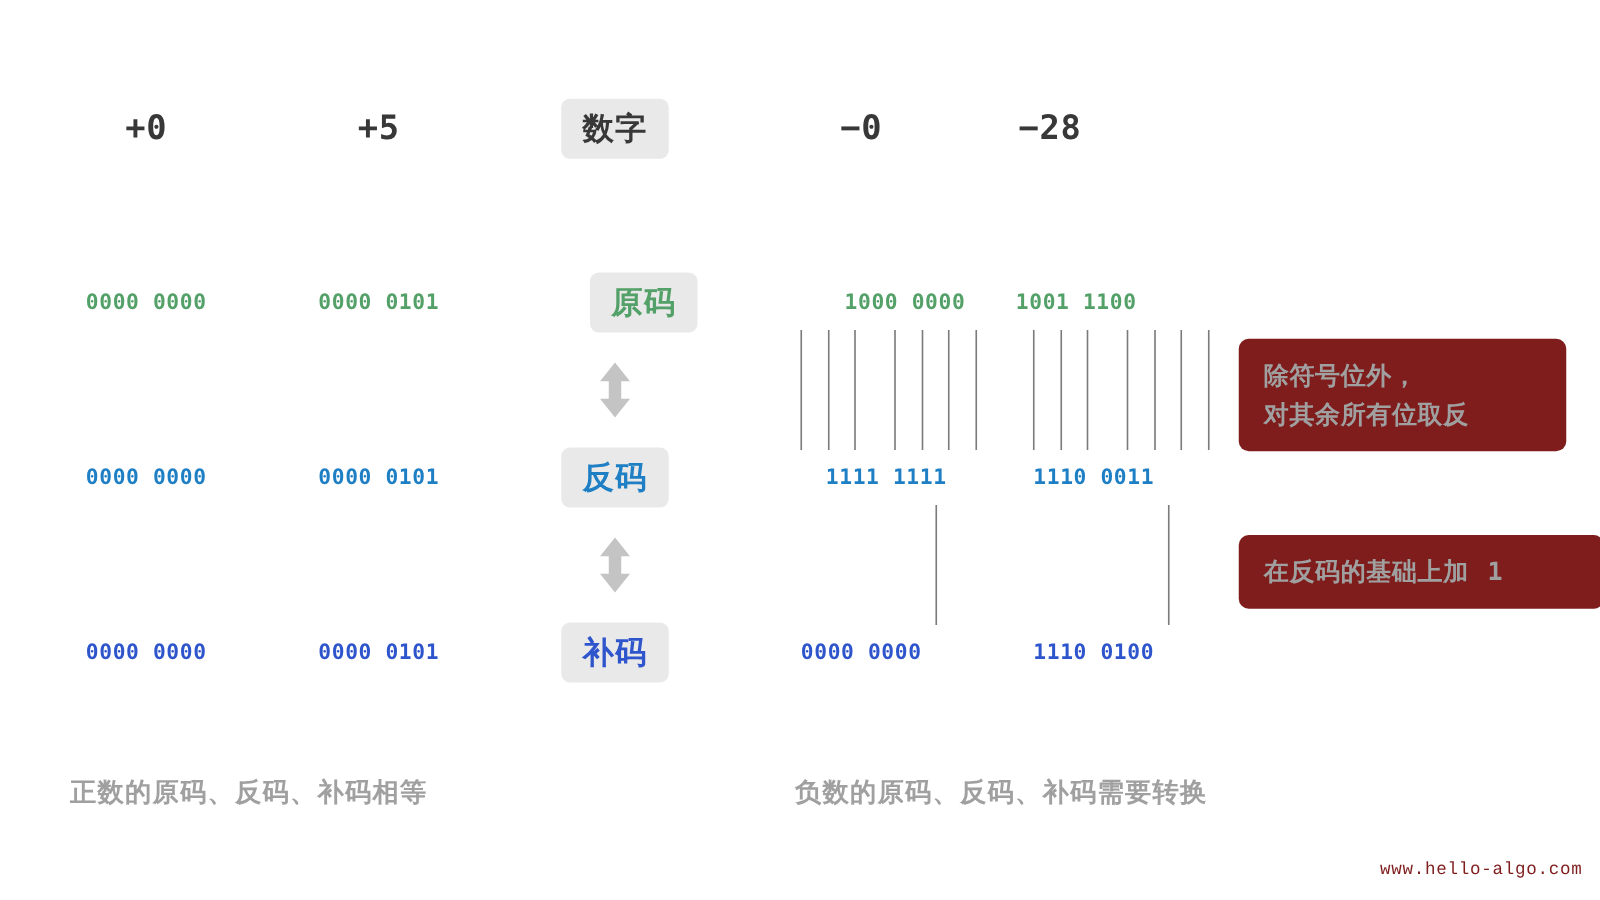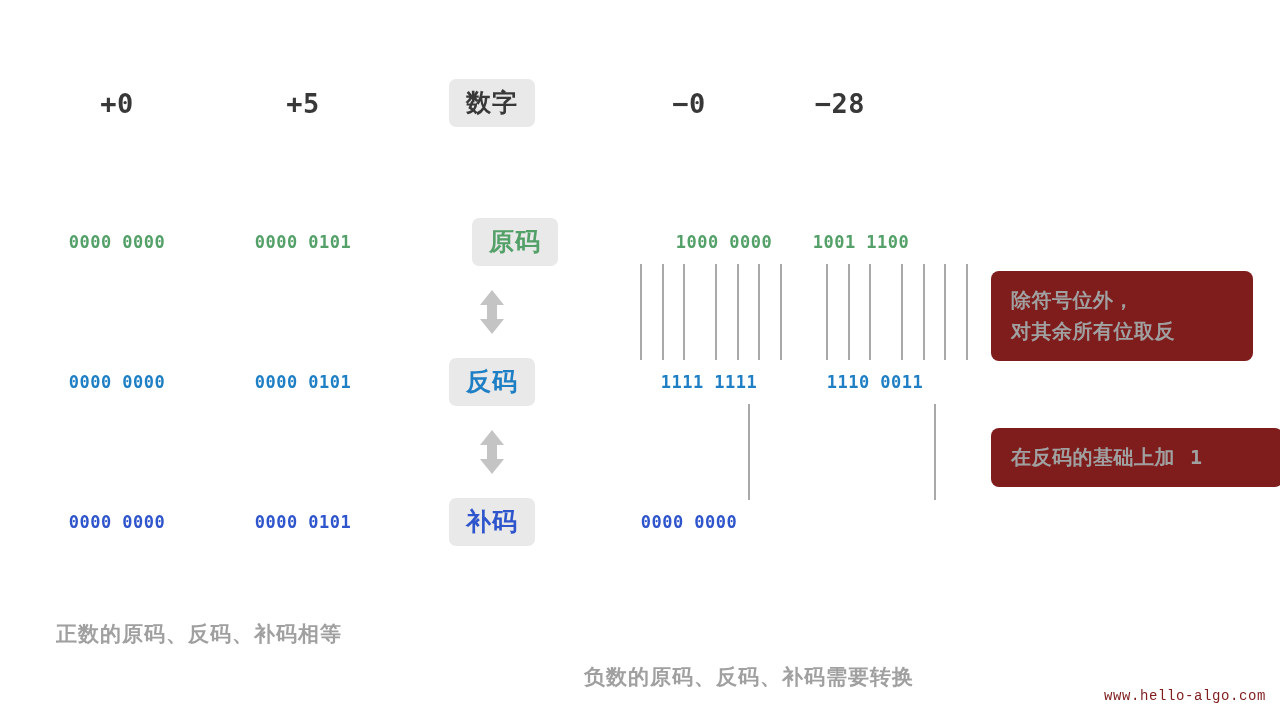--- a/index.html
+++ b/index.html
@@ -172,24 +172,25 @@
   <div class="cell bits c-blue" style="left:875px; top:382px;">1110 0011</div>
 
   <svg class="dbl-arrow" style="left:492px; top:452px;" viewBox="0 0 30 48">
     <path d="M15 2 L27 17 L20 17 L20 31 L27 31 L15 46 L3 31 L10 31 L10 17 L3 17 Z" fill="#c4c4c4"></path>
   </svg>
 
   <div class="cell bits c-indigo" style="left:117px; top:522px;">0000 0000</div>
   <div class="cell bits c-indigo" style="left:303px; top:522px;">0000 0101</div>
   <div class="chip chip-indigo" style="left:492px; top:522px;">补码</div>
   <div class="cell bits c-indigo" style="left:689px; top:522px;">0000 0000</div>
+  <div class="cell bits c-indigo" style="left:875px; top:522px;">1110 0100</div>
 
   <div class="note" style="left:991px; top:271px; width:222px;">除符号位外，
 对其余所有位取反</div>
 
   <div class="note" style="left:991px; top:428px; width:252px;"><span>在反码的基础上加&nbsp;&nbsp;</span><span class="mono-one">1</span></div>
 
   <div class="caption" style="left:56px; top:620px;">正数的原码、反码、补码相等</div>
-  <div class="caption" style="left:584px; top:620px;margin-top:43px;">负数的原码、反码、补码需要转换</div>
+  <div class="caption" style="left:636px; top:620px;">负数的原码、反码、补码需要转换</div>
 
   <div class="watermark">www.hello-algo.com</div>
 
 </div>
 
 </body></html>

